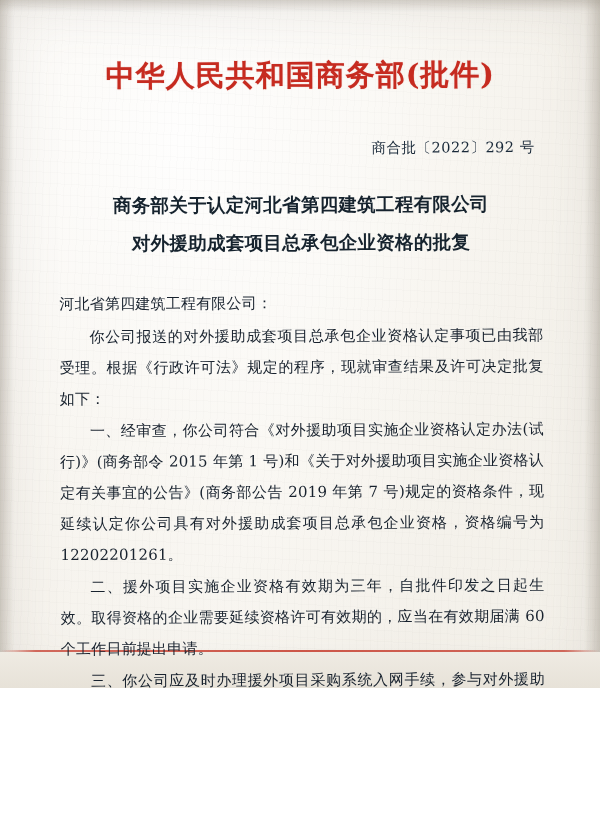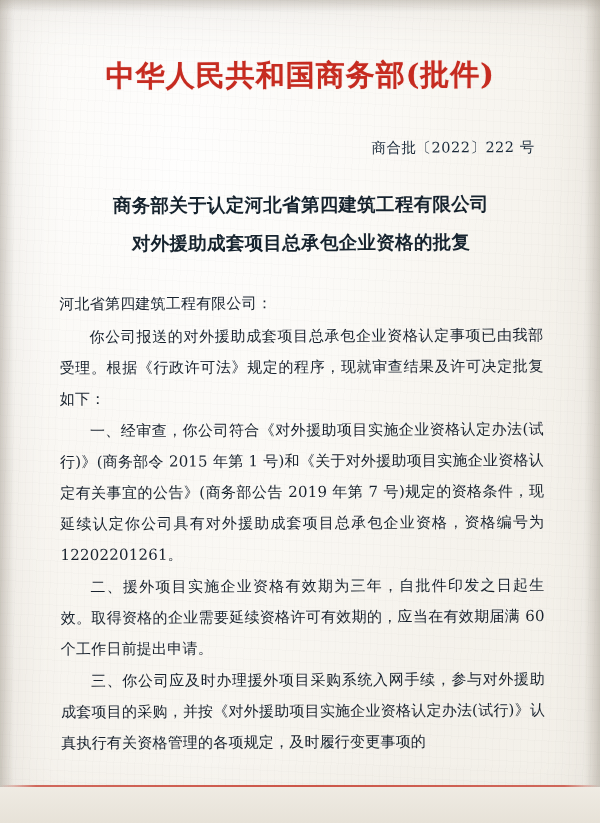--- a/index.html
+++ b/index.html
@@ -11,21 +11,21 @@
     height: 823px;
     background: #ffffff;
     font-family: "DejaVu Serif", "Liberation Serif", serif;
     overflow: hidden;
   }
 
   
   .page {
     position: relative;
     width: 600px;
-    height: 823px;
+    height: 688px;
     background:
       radial-gradient(ellipse at 30% 20%, rgba(255,255,255,0.9) 0%, rgba(250,248,244,0.5) 45%, rgba(238,234,226,0.55) 100%),
       linear-gradient(105deg, #fbf9f5 0%, #f6f3ed 25%, #f9f7f2 50%, #f4f1ea 75%, #f8f6f0 100%);
     box-sizing: border-box;
     overflow: hidden;
   }
 
   
   .texture {
     position: absolute;
@@ -146,21 +146,21 @@
 <div class="page">
   <div class="texture"></div>
 
   <div class="content skew">
 
     <div class="masthead">
       <div class="title">中华人民共和国商务部(批件)</div>
     </div>
 
     <div class="doc-number-row">
-      <span class="doc-number">商合批〔2022〕222 号</span>
+      <span class="doc-number">商合批〔2022〕292 号</span>
     </div>
 
     <div class="headline">
       <span class="line">商务部关于认定河北省第四建筑工程有限公司</span>
       <span class="line">对外援助成套项目总承包企业资格的批复</span>
     </div>
 
     <div class="body">
       <p class="salutation">河北省第四建筑工程有限公司：</p>
       <p class="para">你公司报送的对外援助成套项目总承包企业资格认定事项已由我部受理。根据《行政许可法》规定的程序，现就审查结果及许可决定批复如下：</p>

